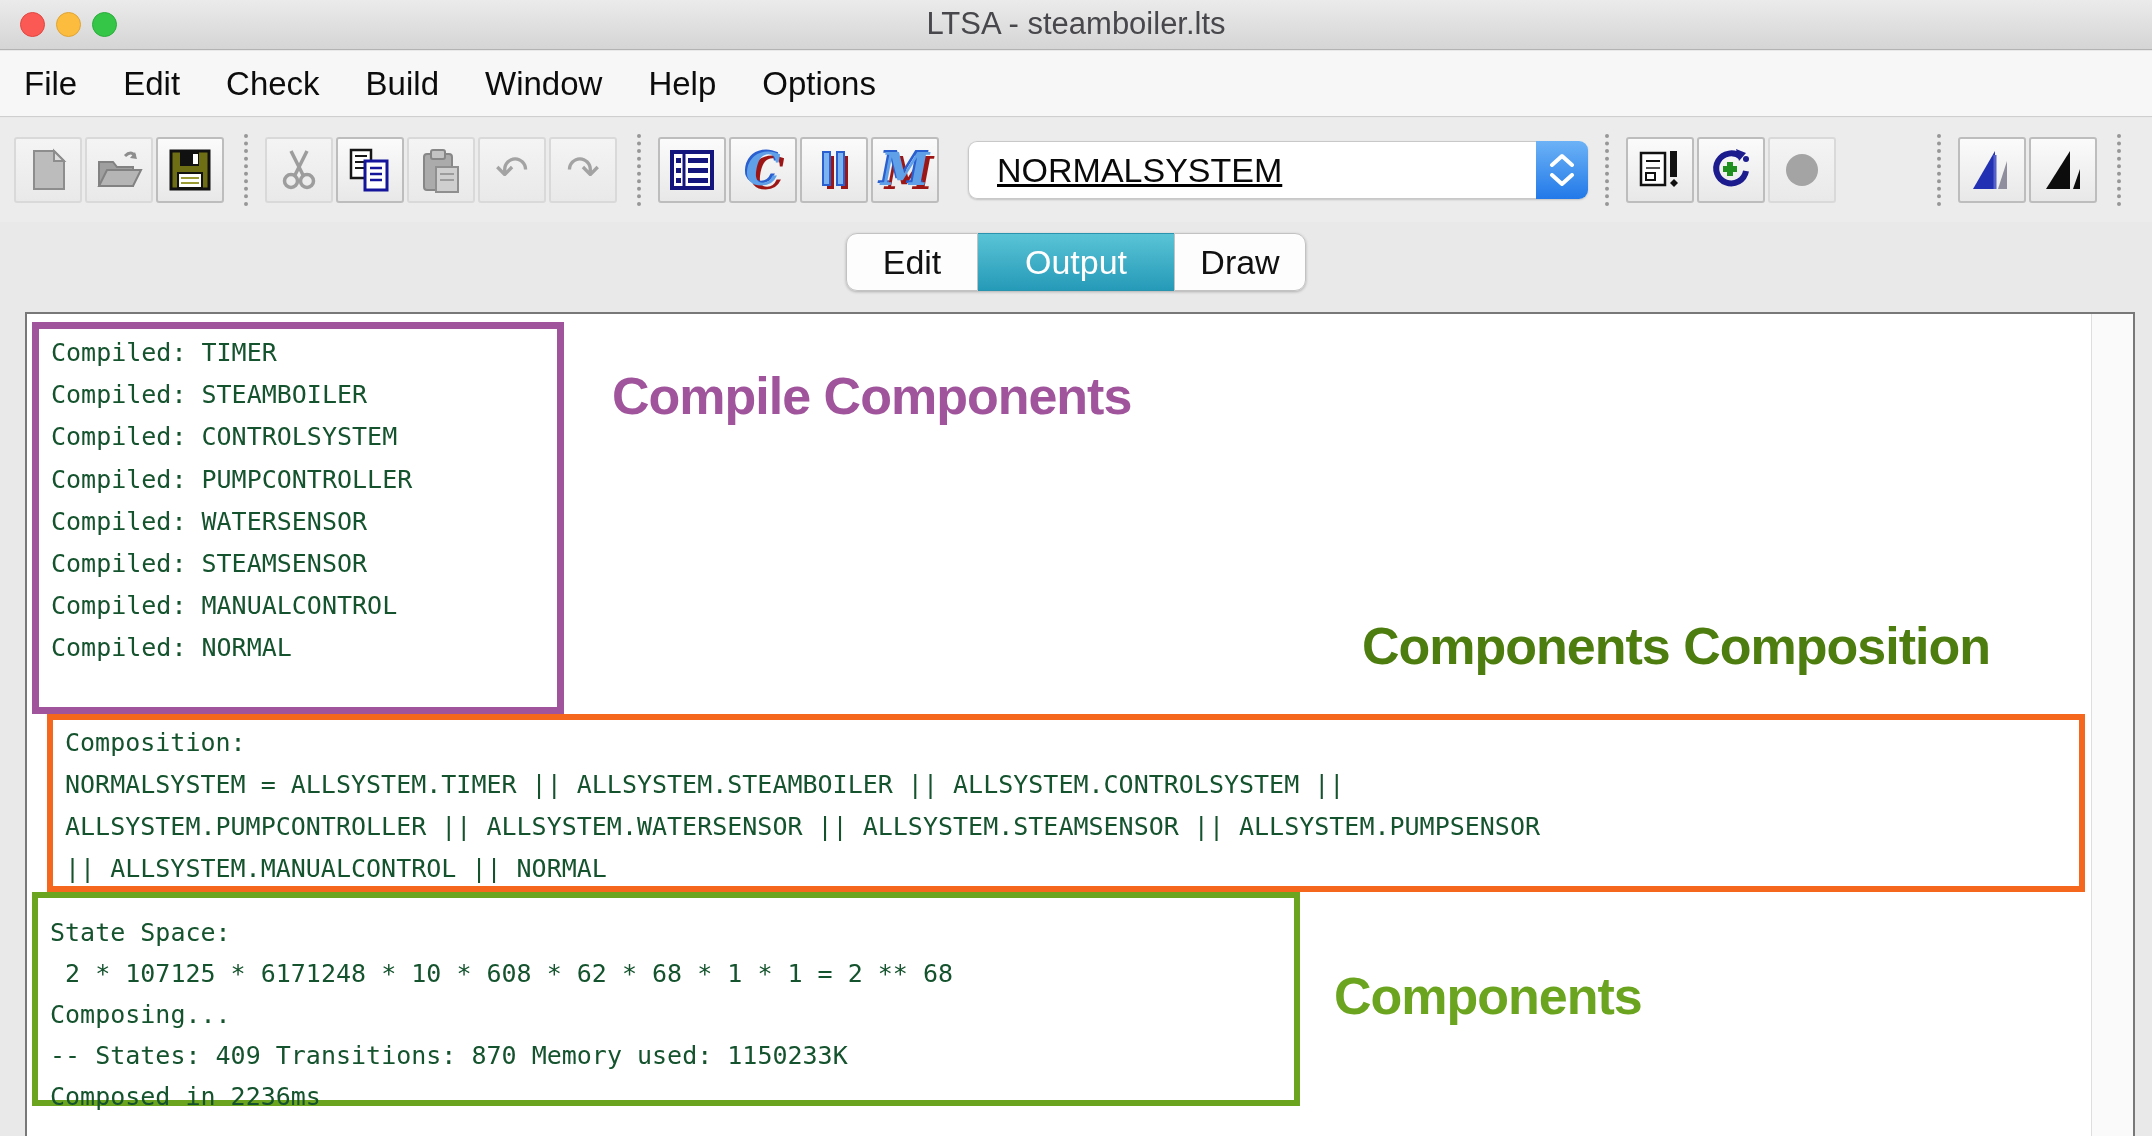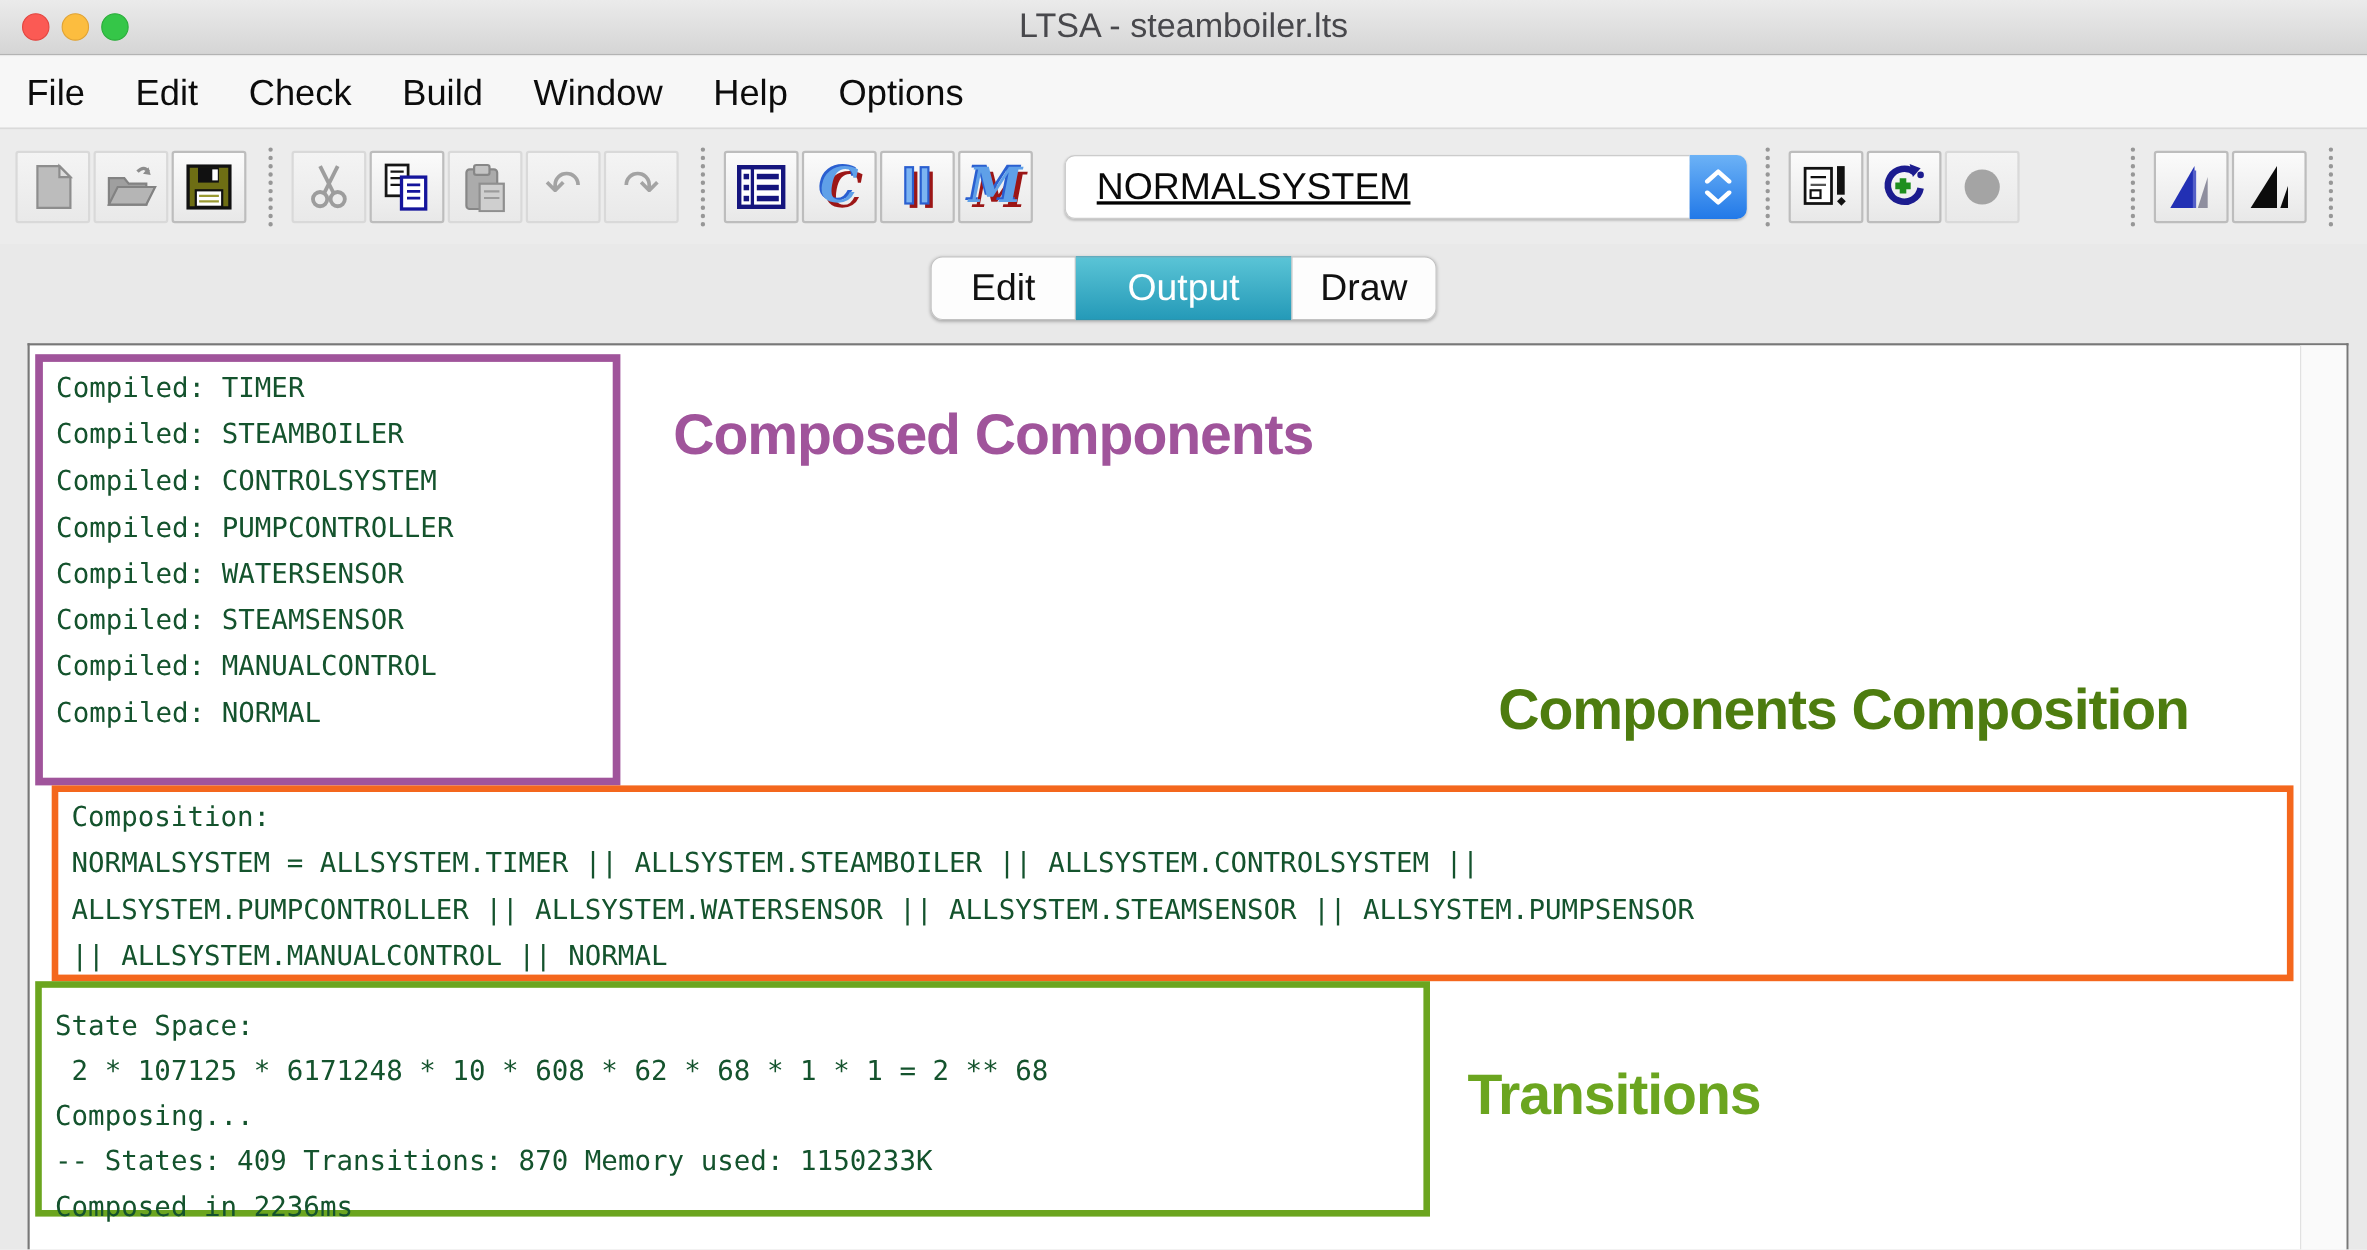--- a/index.html
+++ b/index.html
@@ -281,20 +281,20 @@
     </div>
 
     <div class="box box-green">
       <div class="mono">State Space:</div>
       <div class="mono"> 2 * 107125 * 6171248 * 10 * 608 * 62 * 68 * 1 * 1 = 2 ** 68</div>
       <div class="mono">Composing...</div>
       <div class="mono">-- States: 409 Transitions: 870 Memory used: 1150233K</div>
       <div class="mono">Composed in 2236ms</div>
     </div>
 
-    <div class="ann ann-compile">Composed Components</div>
+    <div class="ann ann-compile">Compile Components</div>
     <div class="ann ann-composition">Components Composition</div>
-    <div class="ann ann-performance">Transitions</div>
+    <div class="ann ann-performance">Components</div>
 
     <div class="scrolltrack"></div>
   </div>
 
 </div>
 
 </body></html>

